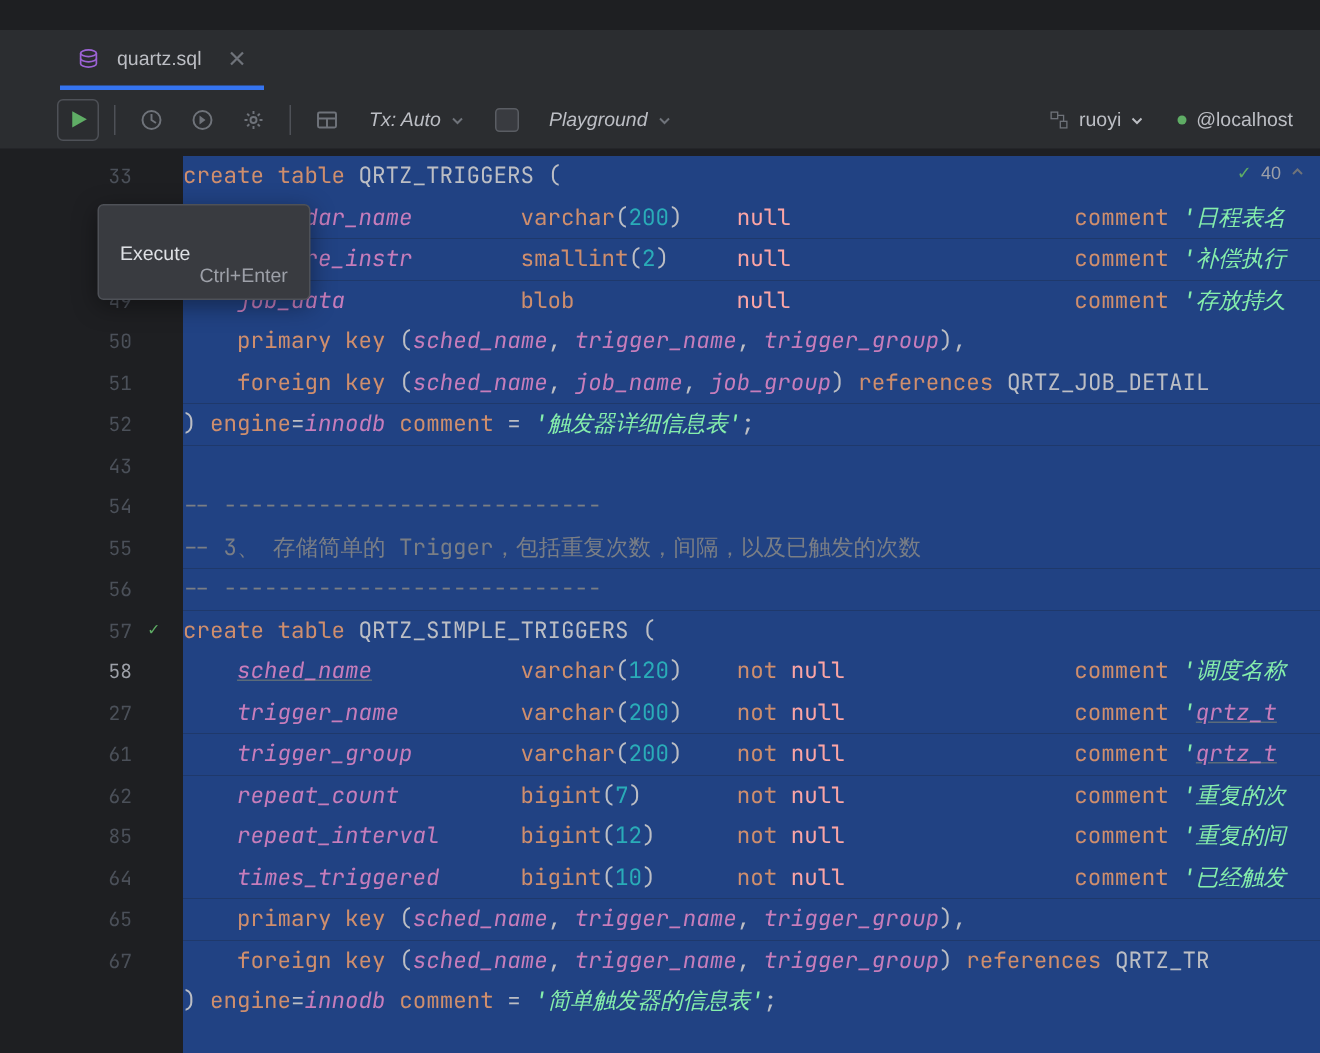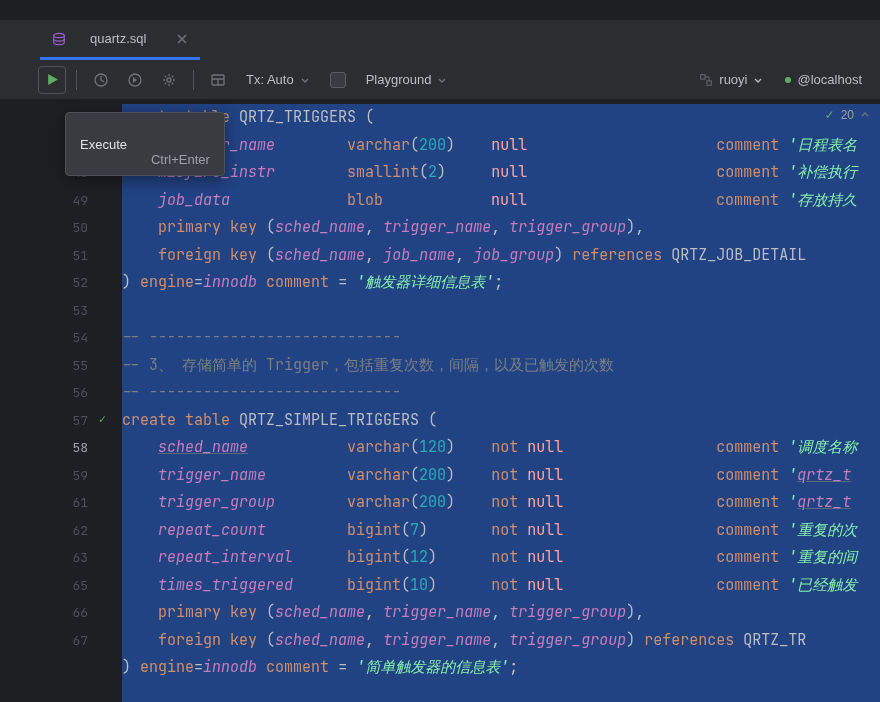--- a/index.html
+++ b/index.html
@@ -16,21 +16,21 @@
 .tab-bar {
   height: 40px;
   display: flex;
   align-items: center;
   padding-left: 40px;
   background: #2b2d30;
 }
 .tab {
   display: flex;
   align-items: center;
-  gap: 24px;
+  gap: 12px;
   padding: 0 12px;
   height: 40px;
   color: #bcbec4;
   border-bottom: 3px solid #3574f0;
 }
 .tab-icon { color: #9d63d6; display:flex; }
 .tab-close { color: #6f737a; margin-left: 6px; cursor: pointer; }
 .toolbar {
   height: 40px;
   display: flex;
@@ -54,20 +54,21 @@
 }
 .toolbar-icon {
   width: 28px; height: 28px;
   display: flex; align-items: center; justify-content: center;
   color: #6f737a;
 }
 .toolbar-drop {
   display: flex; align-items: center; gap: 6px;
   padding: 0 8px; height: 28px;
   color: #bcbec4;
+  font-style: italic;
 }
 .toolbar-drop .chev { color: #6f737a; }
 .checkbox {
   width: 16px; height: 16px;
   border: 1px solid #5a5d63; border-radius: 3px;
   background: #393b40;
 }
 .spacer { flex: 1; }
 .conn-item {
   display: flex; align-items: center; gap: 6px;
@@ -132,30 +133,30 @@
 .tok-num { color: #2aacb8; }
 .tok-str { color: #86efac; font-style: italic; }
 .tok-cmt { color: #7a7e85; }
 .tok-kw-null { color: #fca5a5; }
 .tok-punc { color: #bcbec4; }
 .tok-ref { color: #c77dbb; text-decoration: underline; text-decoration-color: #5a6b7a; font-style: italic; }
 .tok-tbl { color: #bcbec4; }
 
 .tooltip {
   position: absolute;
-  top: 112px;
+  top: 136px;
   left: 65px;
   background: #393b40;
   border: 1px solid #4e5157;
   border-radius: 4px;
   padding: 8px 14px;
   color: #dfe1e5;
   font-size: 13px;
   box-shadow: 0 4px 16px rgba(0,0,0,0.4);
-  display: flex; align-items: center; gap: 24px;
+  display: flex; align-items: center; gap: 6px;
 }
 .tooltip .sc { color: #9da0a8; margin-top: 31px; }
 
 .problems {
   position: absolute;
   right: 10px; top: 8px;
   display: flex; align-items: center; gap: 6px;
   color: #9da0a8;
   font-size: 12px;
   z-index: 5;
@@ -262,38 +263,38 @@
 
 <div class="editor-area">
   <div class="gutter" id="gutter">
       <div class="gutter-line">33</div>
       <div class="gutter-line">47</div>
       <div class="gutter-line">48</div>
       <div class="gutter-line">49</div>
       <div class="gutter-line">50</div>
       <div class="gutter-line">51</div>
       <div class="gutter-line">52</div>
-      <div class="gutter-line">53</div>
+      <div class="gutter-line">43</div>
       <div class="gutter-line">54</div>
       <div class="gutter-line">55</div>
       <div class="gutter-line">56</div>
       <div class="gutter-line">57<span class="gutter-check">✓</span><span class="yellow-dot"></span></div>
       <div class="gutter-line hl">58</div>
-      <div class="gutter-line">59</div>
+      <div class="gutter-line">27</div>
       <div class="gutter-line">61</div>
       <div class="gutter-line">62</div>
-      <div class="gutter-line">63</div>
+      <div class="gutter-line">85</div>
+      <div class="gutter-line">64</div>
       <div class="gutter-line">65</div>
-      <div class="gutter-line">66</div>
       <div class="gutter-line">67</div>
     </div>
   <div class="code-pane">
     <div class="problems">
       <span class="ok">✓</span>
-      <span>20</span>
+      <span>40</span>
       <span class="chev">
           <svg width="10" height="10" viewBox="0 0 10 10">
             <path d="M2 6l3-3 3 3" fill="none" stroke="currentColor" stroke-width="1.3"></path>
           </svg>
         </span>
     </div>
     <div class="code" id="code"><div style="height: 27.5px;"><span class="sel-bg" style="display: inline-block; min-width: 100%;"><span class="tok-kw">create</span> <span class="tok-kw">table</span> <span class="tok-tbl">QRTZ_TRIGGERS</span> <span class="tok-punc">(</span></span></div><div style="height: 27.5px;"><span class="sel-bg" style="display: inline-block; min-width: 100%;">    <span class="tok-id">calendar_name</span>        <span class="tok-type">varchar</span><span class="tok-punc">(</span><span class="tok-num">200</span><span class="tok-punc">)</span>    <span class="tok-kw-null">null</span>                     <span class="tok-kw">comment</span> <span class="tok-str">'日程表名</span></span></div><div style="height: 27.5px;"><span class="sel-bg" style="display: inline-block; min-width: 100%;">    <span class="tok-id">misfire_instr</span>        <span class="tok-type">smallint</span><span class="tok-punc">(</span><span class="tok-num">2</span><span class="tok-punc">)</span>     <span class="tok-kw-null">null</span>                     <span class="tok-kw">comment</span> <span class="tok-str">'补偿执行</span></span></div><div style="height: 27.5px;"><span class="sel-bg" style="display: inline-block; min-width: 100%;">    <span class="tok-id">job_data</span>             <span class="tok-type">blob</span>            <span class="tok-kw-null">null</span>                     <span class="tok-kw">comment</span> <span class="tok-str">'存放持久</span></span></div><div style="height: 27.5px;"><span class="sel-bg" style="display: inline-block; min-width: 100%;">    <span class="tok-kw">primary</span> <span class="tok-kw">key</span> <span class="tok-punc">(</span><span class="tok-id">sched_name</span><span class="tok-punc">,</span> <span class="tok-id">trigger_name</span><span class="tok-punc">,</span> <span class="tok-id">trigger_group</span><span class="tok-punc">)</span><span class="tok-punc">,</span></span></div><div style="height: 27.5px;"><span class="sel-bg" style="display: inline-block; min-width: 100%;">    <span class="tok-kw">foreign</span> <span class="tok-kw">key</span> <span class="tok-punc">(</span><span class="tok-id">sched_name</span><span class="tok-punc">,</span> <span class="tok-id">job_name</span><span class="tok-punc">,</span> <span class="tok-id">job_group</span><span class="tok-punc">)</span> <span class="tok-kw">references</span> <span class="tok-tbl">QRTZ_JOB_DETAIL</span></span></div><div style="height: 27.5px;"><span class="sel-bg" style="display: inline-block; min-width: 100%;"><span class="tok-punc">)</span> <span class="tok-kw">engine</span><span class="tok-punc">=</span><span class="tok-id">innodb</span> <span class="tok-kw">comment</span> <span class="tok-punc">=</span> <span class="tok-str">'触发器详细信息表'</span><span class="tok-punc">;</span></span></div><div style="height: 27.5px;"><span class="sel-bg" style="display: inline-block; min-width: 100%;"> </span></div><div style="height: 27.5px;"><span class="sel-bg" style="display: inline-block; min-width: 100%;"><span class="tok-cmt">-- ----------------------------</span></span></div><div style="height: 27.5px;"><span class="sel-bg" style="display: inline-block; min-width: 100%;"><span class="tok-cmt">-- 3、 存储简单的 Trigger，包括重复次数，间隔，以及已触发的次数</span></span></div><div style="height: 27.5px;"><span class="sel-bg" style="display: inline-block; min-width: 100%;"><span class="tok-cmt">-- ----------------------------</span></span></div><div style="height: 27.5px;"><span class="sel-bg" style="display: inline-block; min-width: 100%;"><span class="tok-kw">create</span> <span class="tok-kw">table</span> <span class="tok-tbl">QRTZ_SIMPLE_TRIGGERS</span> <span class="tok-punc">(</span></span></div><div style="height: 27.5px;"><span class="sel-bg" style="display: inline-block; min-width: 100%;">    <span class="tok-ref">sched_name</span>           <span class="tok-type">varchar</span><span class="tok-punc">(</span><span class="tok-num">120</span><span class="tok-punc">)</span>    <span class="tok-kw">not</span> <span class="tok-kw-null">null</span>                 <span class="tok-kw">comment</span> <span class="tok-str">'调度名称</span></span></div><div style="height: 27.5px;"><span class="sel-bg" style="display: inline-block; min-width: 100%;">    <span class="tok-id">trigger_name</span>         <span class="tok-type">varchar</span><span class="tok-punc">(</span><span class="tok-num">200</span><span class="tok-punc">)</span>    <span class="tok-kw">not</span> <span class="tok-kw-null">null</span>                 <span class="tok-kw">comment</span> <span class="tok-str">'</span><span class="tok-ref">qrtz_t</span></span></div><div style="height: 27.5px;"><span class="sel-bg" style="display: inline-block; min-width: 100%;">    <span class="tok-id">trigger_group</span>        <span class="tok-type">varchar</span><span class="tok-punc">(</span><span class="tok-num">200</span><span class="tok-punc">)</span>    <span class="tok-kw">not</span> <span class="tok-kw-null">null</span>                 <span class="tok-kw">comment</span> <span class="tok-str">'</span><span class="tok-ref">qrtz_t</span></span></div><div style="height: 27.5px;"><span class="sel-bg" style="display: inline-block; min-width: 100%;">    <span class="tok-id">repeat_count</span>         <span class="tok-type">bigint</span><span class="tok-punc">(</span><span class="tok-num">7</span><span class="tok-punc">)</span>       <span class="tok-kw">not</span> <span class="tok-kw-null">null</span>                 <span class="tok-kw">comment</span> <span class="tok-str">'重复的次</span></span></div><div style="height: 27.5px;"><span class="sel-bg" style="display: inline-block; min-width: 100%;">    <span class="tok-id">repeat_interval</span>      <span class="tok-type">bigint</span><span class="tok-punc">(</span><span class="tok-num">12</span><span class="tok-punc">)</span>      <span class="tok-kw">not</span> <span class="tok-kw-null">null</span>                 <span class="tok-kw">comment</span> <span class="tok-str">'重复的间</span></span></div><div style="height: 27.5px;"><span class="sel-bg" style="display: inline-block; min-width: 100%;">    <span class="tok-id">times_triggered</span>      <span class="tok-type">bigint</span><span class="tok-punc">(</span><span class="tok-num">10</span><span class="tok-punc">)</span>      <span class="tok-kw">not</span> <span class="tok-kw-null">null</span>                 <span class="tok-kw">comment</span> <span class="tok-str">'已经触发</span></span></div><div style="height: 27.5px;"><span class="sel-bg" style="display: inline-block; min-width: 100%;">    <span class="tok-kw">primary</span> <span class="tok-kw">key</span> <span class="tok-punc">(</span><span class="tok-id">sched_name</span><span class="tok-punc">,</span> <span class="tok-id">trigger_name</span><span class="tok-punc">,</span> <span class="tok-id">trigger_group</span><span class="tok-punc">)</span><span class="tok-punc">,</span></span></div><div style="height: 27.5px;"><span class="sel-bg" style="display: inline-block; min-width: 100%;">    <span class="tok-kw">foreign</span> <span class="tok-kw">key</span> <span class="tok-punc">(</span><span class="tok-id">sched_name</span><span class="tok-punc">,</span> <span class="tok-id">trigger_name</span><span class="tok-punc">,</span> <span class="tok-id">trigger_group</span><span class="tok-punc">)</span> <span class="tok-kw">references</span> <span class="tok-tbl">QRTZ_TR</span></span></div><div style="height: 27.5px;"><span class="sel-bg" style="display: inline-block; min-width: 100%;"><span class="tok-punc">)</span> <span class="tok-kw">engine</span><span class="tok-punc">=</span><span class="tok-id">innodb</span> <span class="tok-kw">comment</span> <span class="tok-punc">=</span> <span class="tok-str">'简单触发器的信息表'</span><span class="tok-punc">;</span></span></div><div style="height: 27.5px;"><span class="sel-bg" style="display: inline-block; min-width: 100%;"> </span></div></div>
   </div>
 </div>
 

